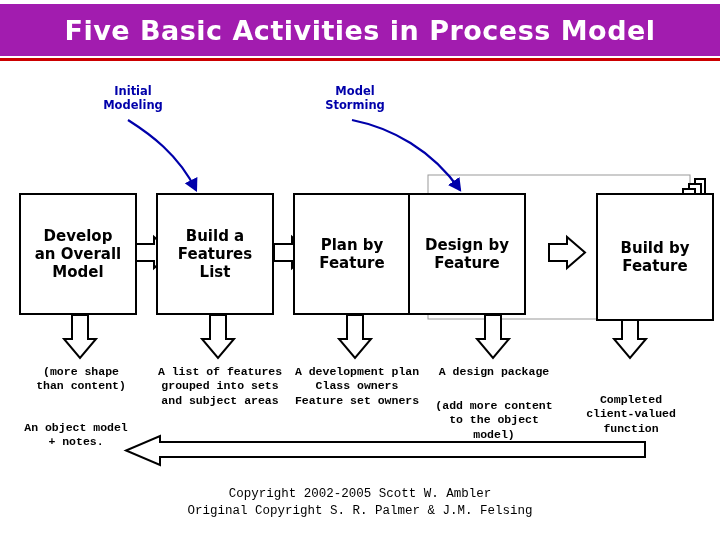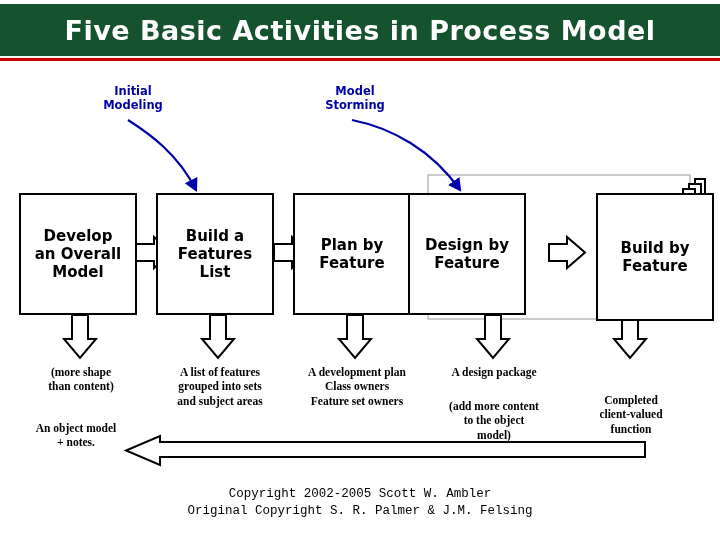--- a/index.html
+++ b/index.html
@@ -15,21 +15,21 @@
     overflow: hidden;
   }
 
   
   #title-banner {
     position: absolute;
     left: 0;
     top: 4px;
     width: 720px;
     height: 52px;
-    background: #14532d;
+    background: #a21caf;
     display: flex;
     align-items: center;
     justify-content: center;
   }
   #title-banner .title-text {
     color: #ffffff;
     font-size: 27px;
     font-weight: bold;
     letter-spacing: 0.5px;
     font-family: "DejaVu Sans", sans-serif;
@@ -79,21 +79,21 @@
     position: absolute;
     box-sizing: border-box;
     background: #ffffff;
     border: 2px solid #000000;
     z-index: 3;
   }
 
   
   .annot {
     position: absolute;
-    font-family: Liberation Serif, serif;
+    font-family: Liberation Mono, monospace;
     font-weight: bold;
     font-size: 11.5px;
     color: #000000;
     text-align: center;
     line-height: 1.25;
     z-index: 6;
   }
   .curve-label {
     position: absolute;
     font-family: "DejaVu Sans", sans-serif;

